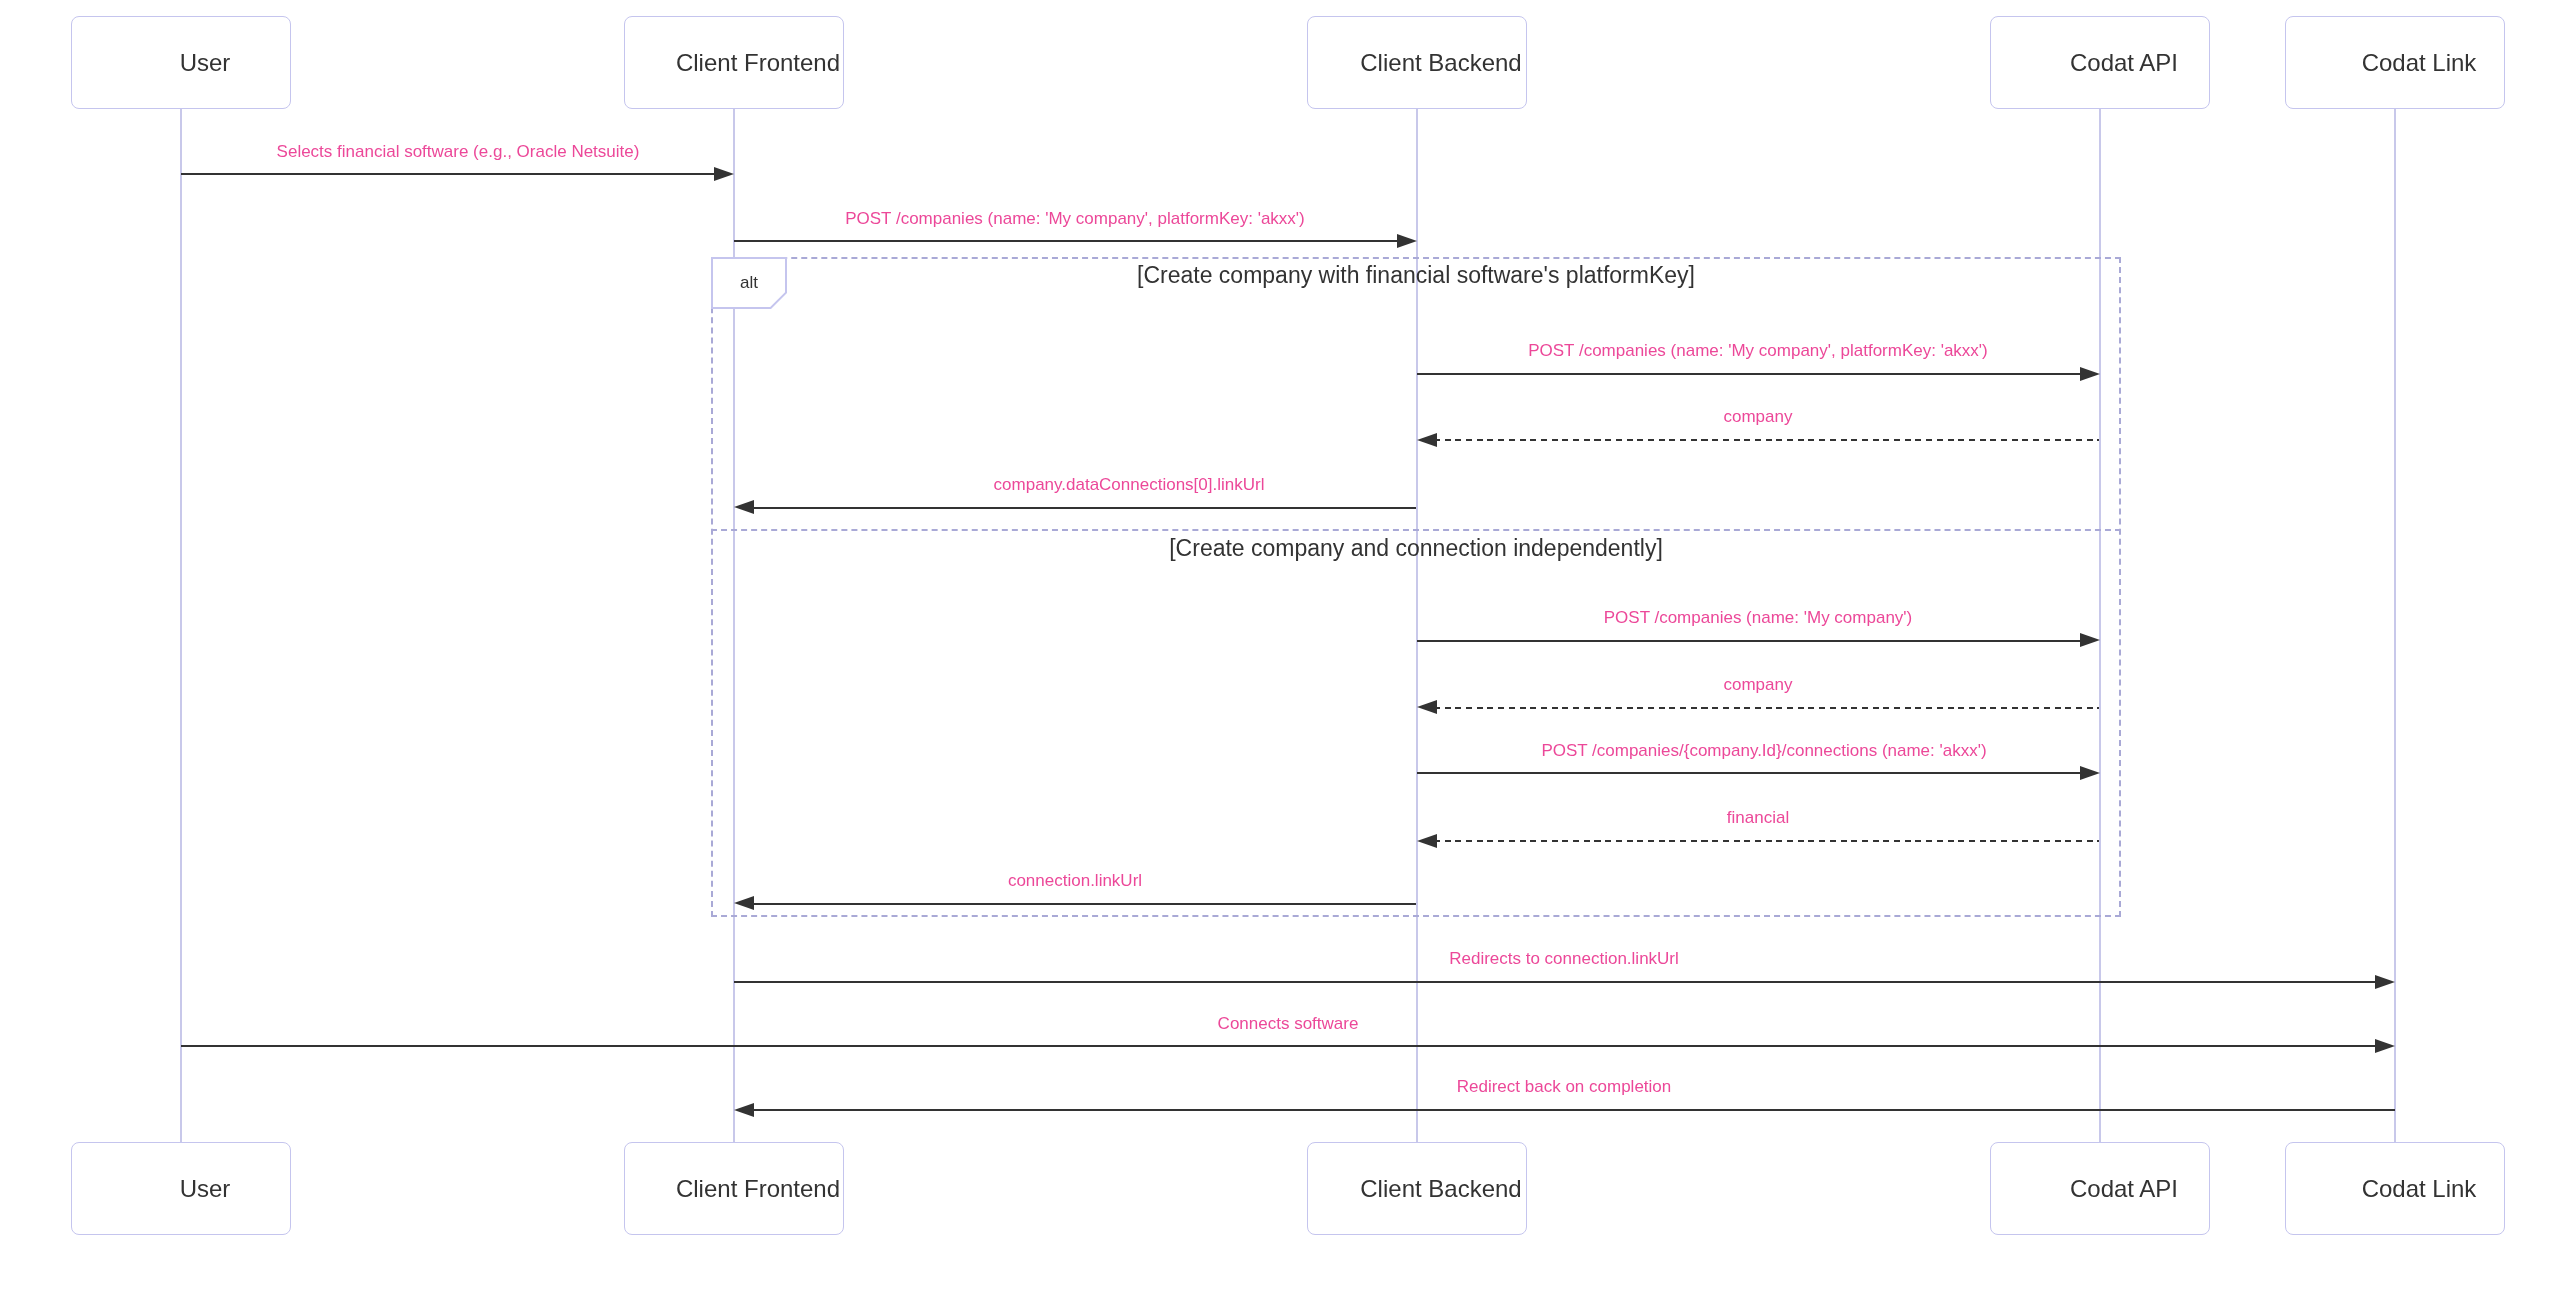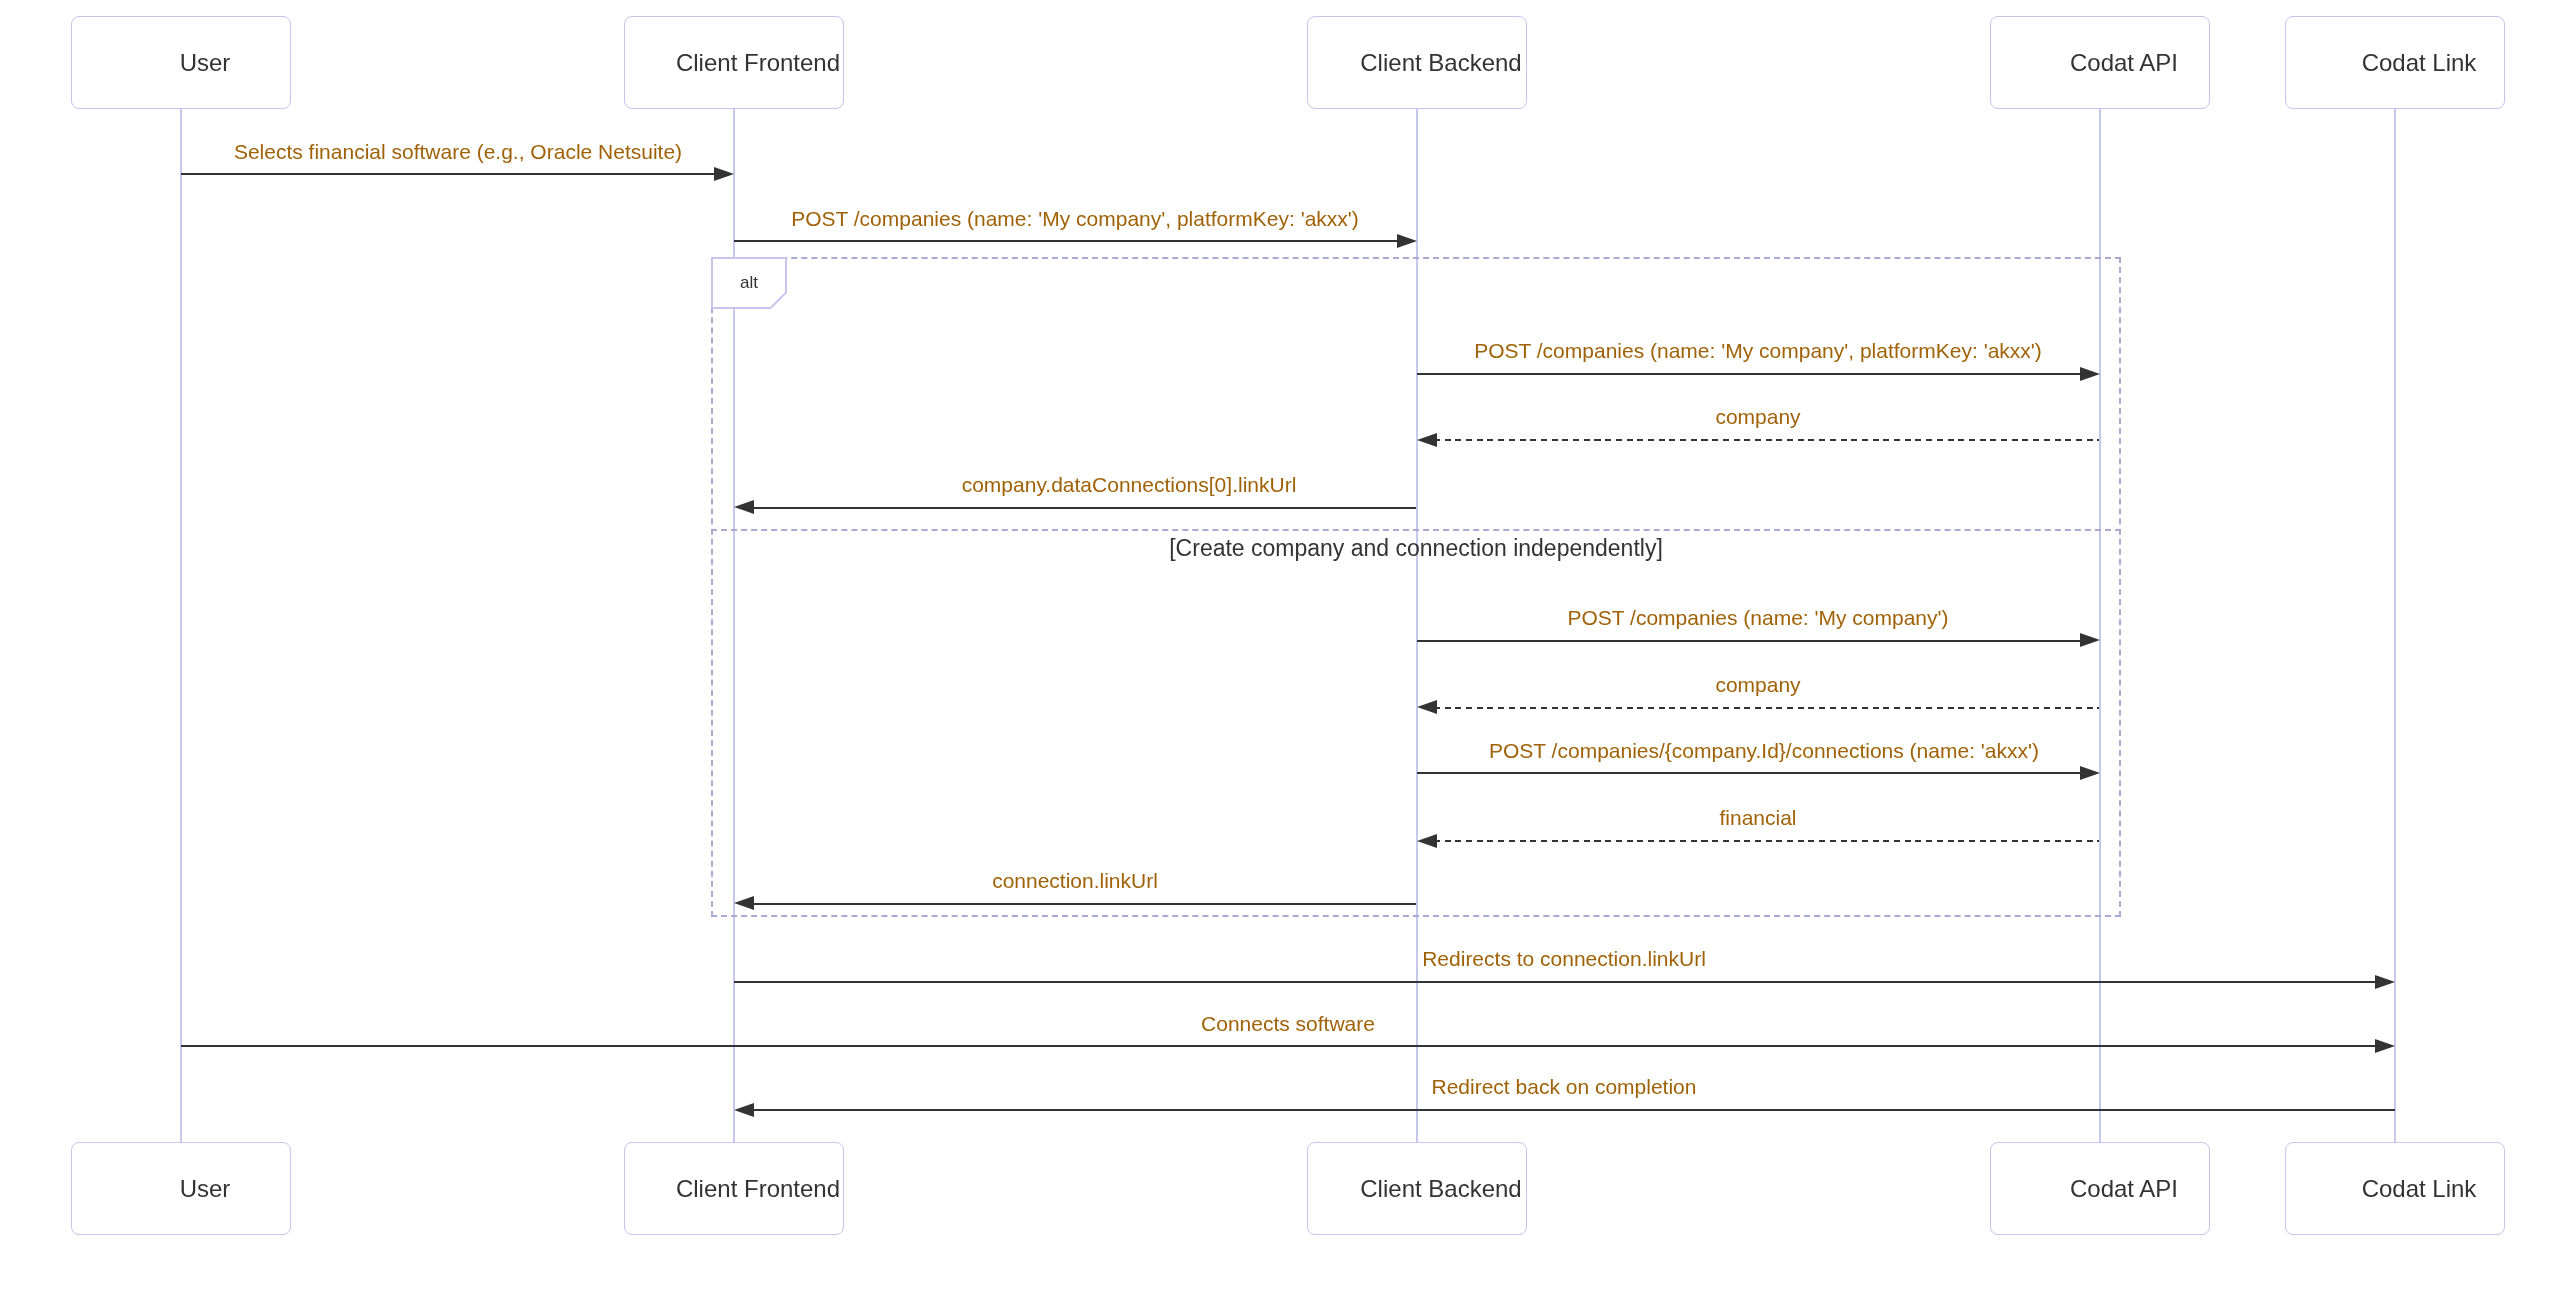--- a/index.html
+++ b/index.html
@@ -85,23 +85,23 @@
     white-space: nowrap;
     font-size: 23px;
     line-height: 27px;
     color: #333333;
     z-index: 3;
   }
   .message-label {
     position: absolute;
     transform: translateX(-50%);
     white-space: nowrap;
-    font-size: 21px;
+    font-size: 17px;
     line-height: 27px;
-    color: #a16207;
+    color: #ec4899;
     z-index: 3;
     text-align: right;
   }
   .message-line {
     position: absolute;
     height: 2px;
     background: #333333;
     z-index: 3;
   }
   .message-line.dashed {
@@ -120,20 +120,21 @@
 </style>
 </head>
 <body>
 
 <div id="diagram">
   <div class="alt-frame"></div>
   <div class="alt-divider"></div>
   <div class="alt-label">
     <div class="alt-label-inner">alt</div>
   </div>
+  <div class="section-label" style="left:1416px; top:262px;">[Create company with financial software's platformKey]</div>
   <div class="section-label" style="left:1416px; top:535px;">[Create company and connection independently]</div>
 <div class="lifeline" style="left: 180px; top: 107px; height: 1036px;"></div>
     <div class="actor-box" style="left: 71px; top: 16px;">User</div>
     <div class="actor-box" style="left: 71px; top: 1142px;">User</div>
     <div class="lifeline" style="left: 733px; top: 107px; height: 1036px;"></div>
     <div class="actor-box" style="left: 624px; top: 16px;">Client Frontend</div>
     <div class="actor-box" style="left: 624px; top: 1142px;">Client Frontend</div>
     <div class="lifeline" style="left: 1416px; top: 107px; height: 1036px;"></div>
     <div class="actor-box" style="left: 1307px; top: 16px;">Client Backend</div>
     <div class="actor-box" style="left: 1307px; top: 1142px;">Client Backend</div>

